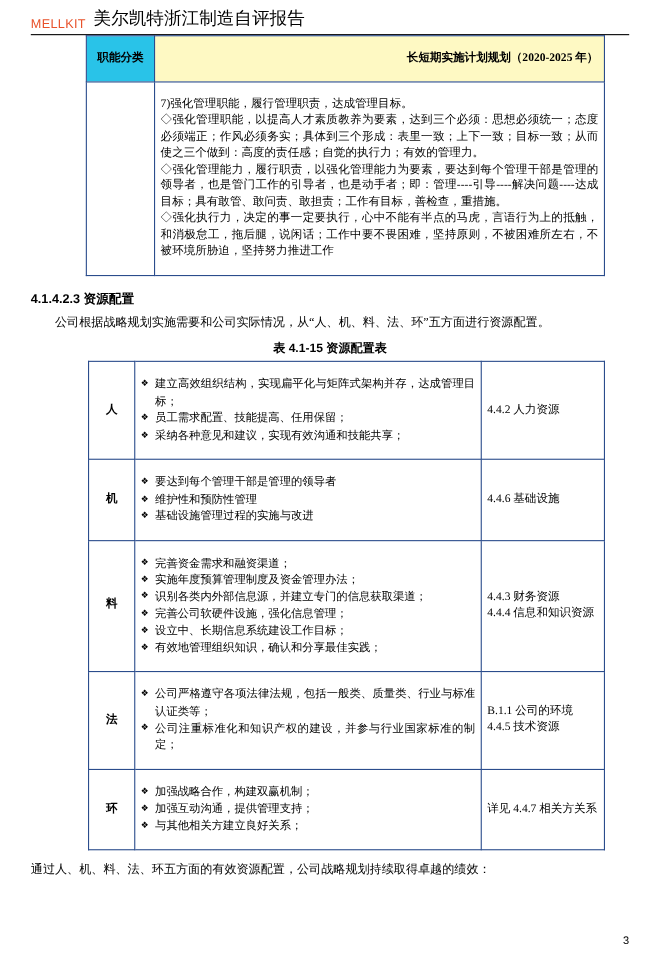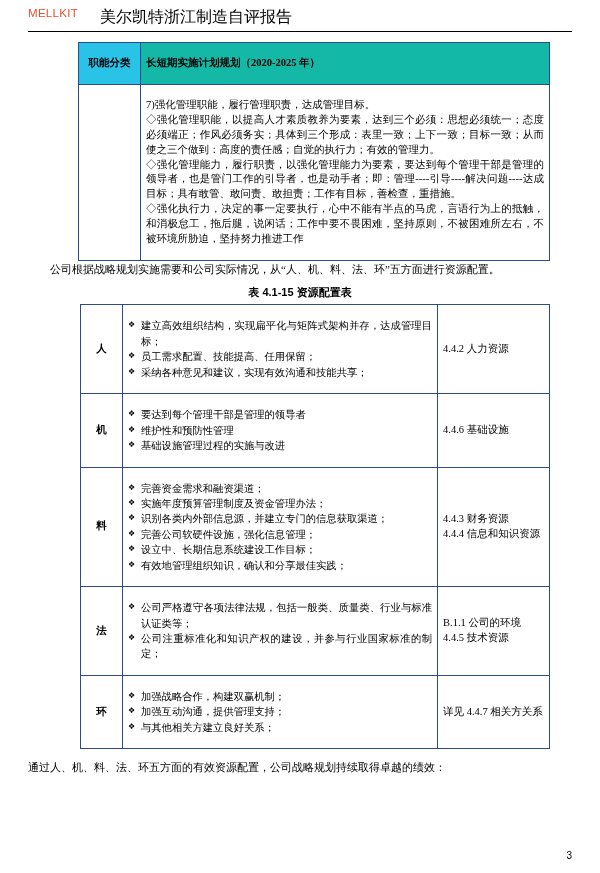--- a/index.html
+++ b/index.html
@@ -20,25 +20,24 @@
     height: 873px;
     position: relative;
     box-sizing: border-box;
     padding: 0 28px;
   }
 
   
   .header {
     padding-top: 7px;
     display: flex;
-    align-items: flex-start;
-    gap: 22px;
+    align-items: flex-end;
+    gap: 7px;
     border-bottom: 1.2px solid #000;
     padding-bottom: 3px;
-    margin-bottom: 10px;
   }
   .brand {
     color: #e8512a;
     font-family: "Liberation Sans", sans-serif;
     font-size: 11.5px;
     letter-spacing: .3px;
   }
   .header-title {
     font-family: "Liberation Sans", sans-serif;
     font-size: 16px;
@@ -52,22 +51,22 @@
     table-layout: fixed;
   }
   table.doc td, table.doc th {
     border: 1px solid #2b4c8c;
     vertical-align: middle;
     padding: 13px 5px;
     font-size: 10.5px;
     line-height: 1.42;
   }
   .cyan {
-    background: #14b8a6;
-    text-align: left;
+    background: #fef9c3;
+    text-align: right;
     font-weight: bold;
     font-size: 11px;
     margin-left: 48px;
   }
   .cyan-sm {
     background: #29c3e8;
     text-align: center;
     font-weight: bold;
     font-size: 10.5px;
   }
@@ -183,20 +182,21 @@
           <p>7)强化管理职能，履行管理职责，达成管理目标。</p>
           <p>◇强化管理职能，以提高人才素质教养为要素，达到三个必须：思想必须统一；态度必须端正；作风必须务实；具体到三个形成：表里一致；上下一致；目标一致；从而使之三个做到：高度的责任感；自觉的执行力；有效的管理力。</p>
           <p>◇强化管理能力，履行职责，以强化管理能力为要素，要达到每个管理干部是管理的领导者，也是管门工作的引导者，也是动手者；即：管理----引导----解决问题----达成目标；具有敢管、敢问责、敢担责；工作有目标，善检查，重措施。</p>
           <p>◇强化执行力，决定的事一定要执行，心中不能有半点的马虎，言语行为上的抵触，和消极怠工，拖后腿，说闲话；工作中要不畏困难，坚持原则，不被困难所左右，不被环境所胁迫，坚持努力推进工作</p>
         </td>
       </tr>
     </tbody>
       </table>
   </div>
 
+  <h3 class="sec">4.1.4.2.3 资源配置</h3>
   <p class="body">公司根据战略规划实施需要和公司实际情况，从“人、机、料、法、环”五方面进行资源配置。</p>
   <p class="caption">表 4.1-15 资源配置表</p>
 
   <div class="tbl2-wrap">
     <table class="doc">
       <colgroup>
           <col style="width:42px">
           <col>
           <col style="width:112px">
         </colgroup>

